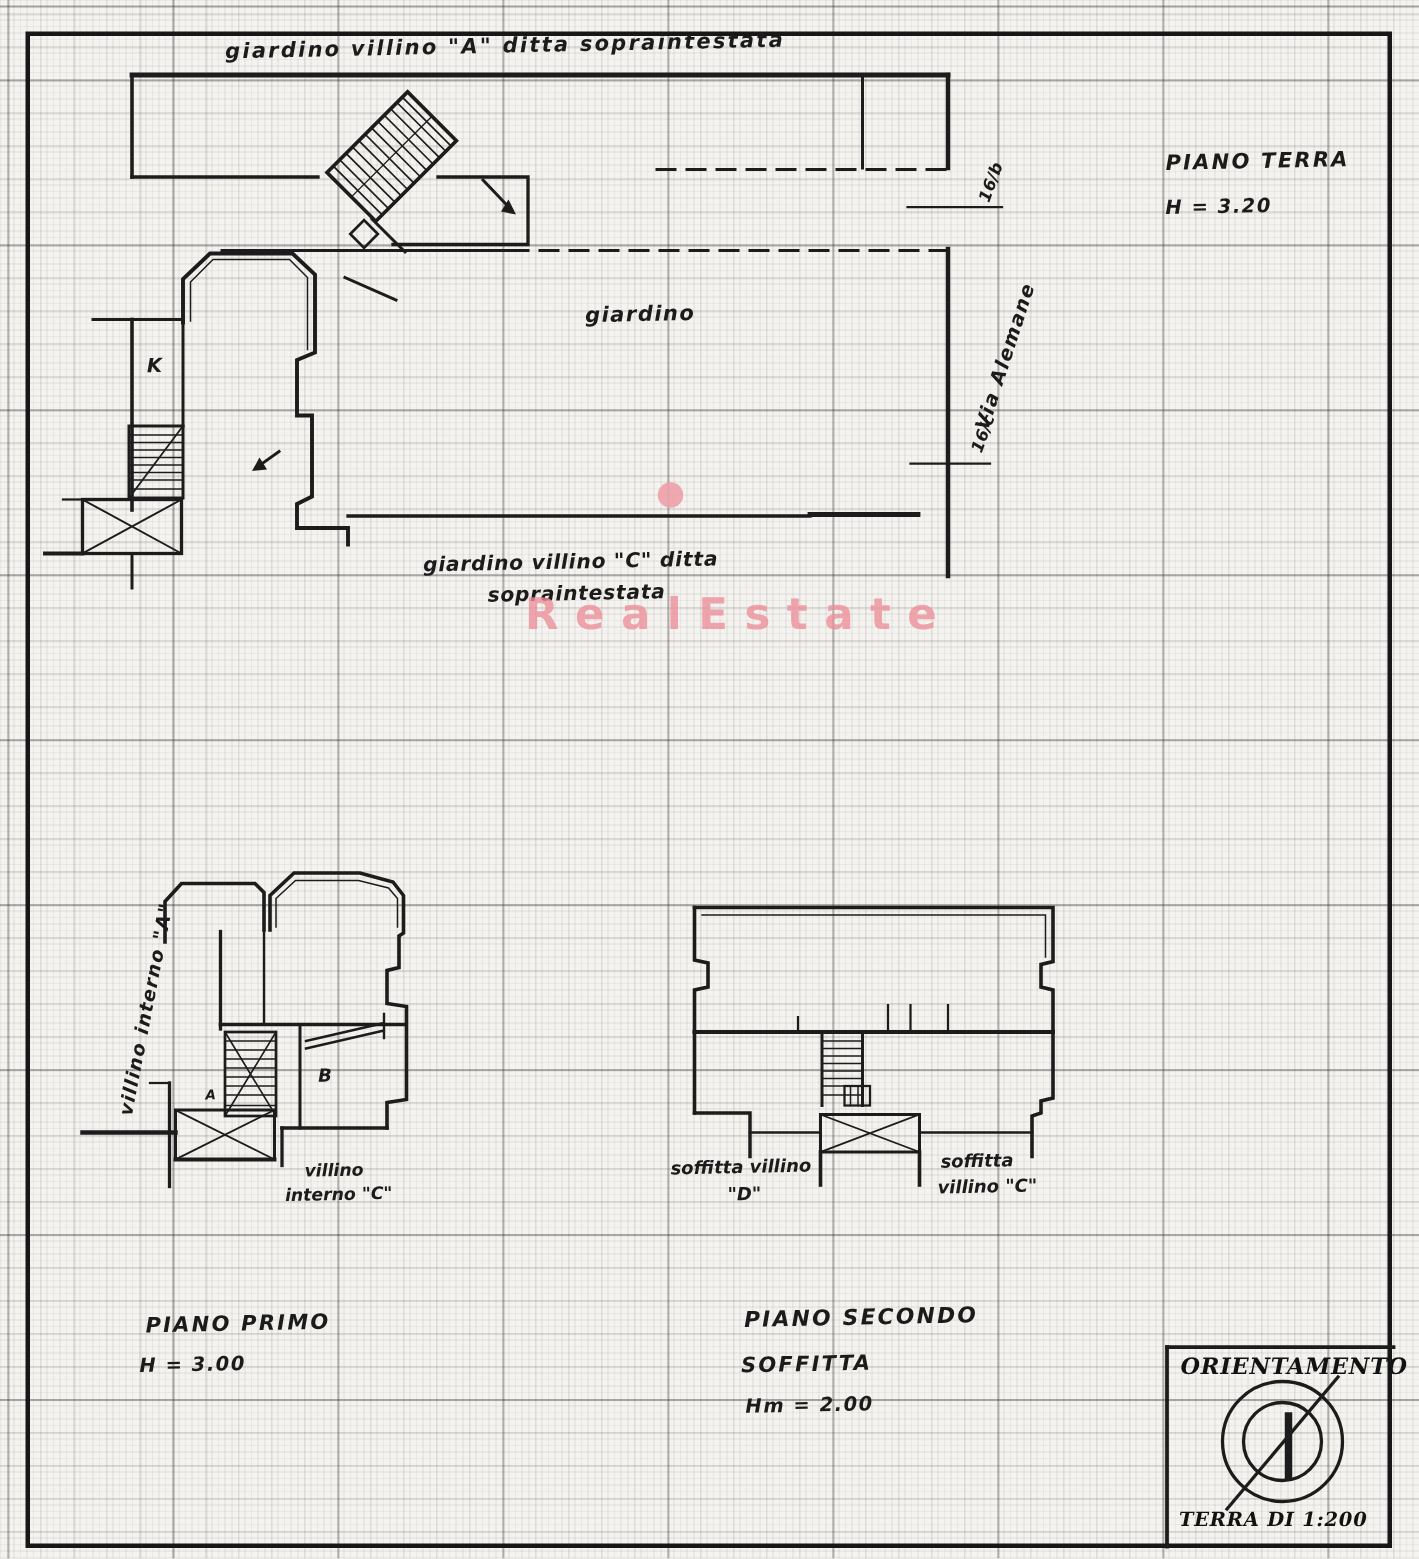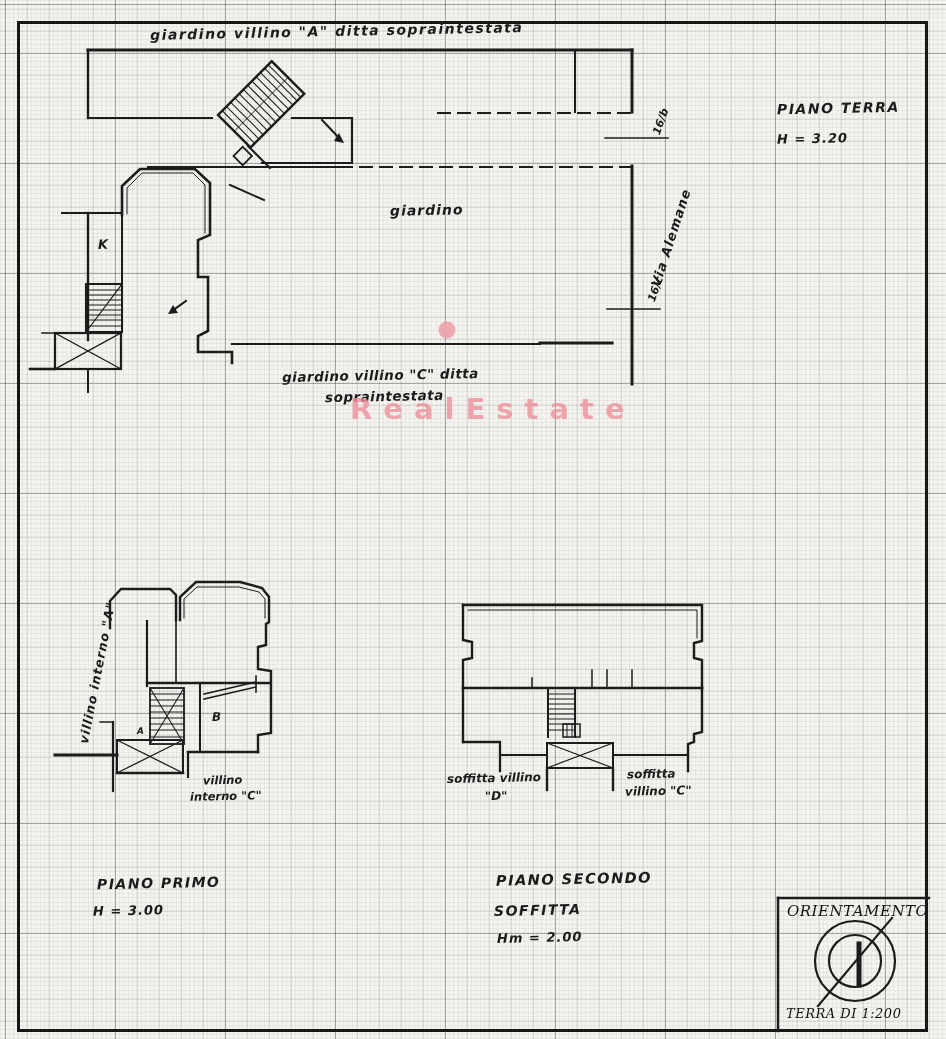--- a/index.html
+++ b/index.html
@@ -23,21 +23,21 @@
   svg.linework{position:absolute;left:0;top:0;}
   .hw{
     position:absolute;white-space:nowrap;color:#1b1b1b;
     font-family:"DejaVu Sans",sans-serif;font-style:italic;font-weight:600;
     transform:rotate(-1.2deg);
   }
   .hw.caps{letter-spacing:1.5px;}
   .rot{transform-origin:0 0;}
   .seriflbl{
     position:absolute;white-space:nowrap;color:#121212;
-    font-family:"DejaVu Serif",serif;font-style:italic;font-weight:400;text-align:center;
+    font-family:"DejaVu Serif",serif;font-style:italic;font-weight:700;text-align:center;
   }
   .watermark{
     position:absolute;left:350px;top:392px;
     font-family:"DejaVu Sans",sans-serif;font-weight:700;
     font-size:29px;letter-spacing:11px;color:#ee8f9a;opacity:0.78;
   }
 </style>
 </head>
 <body>
 

